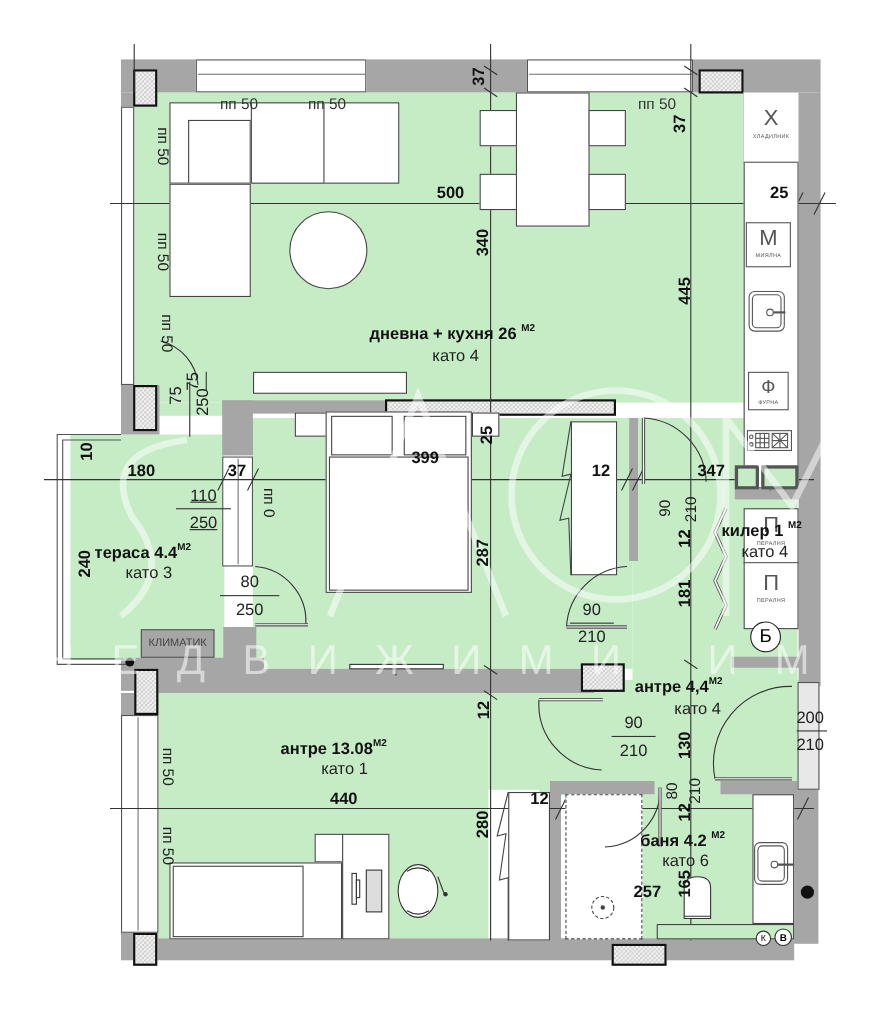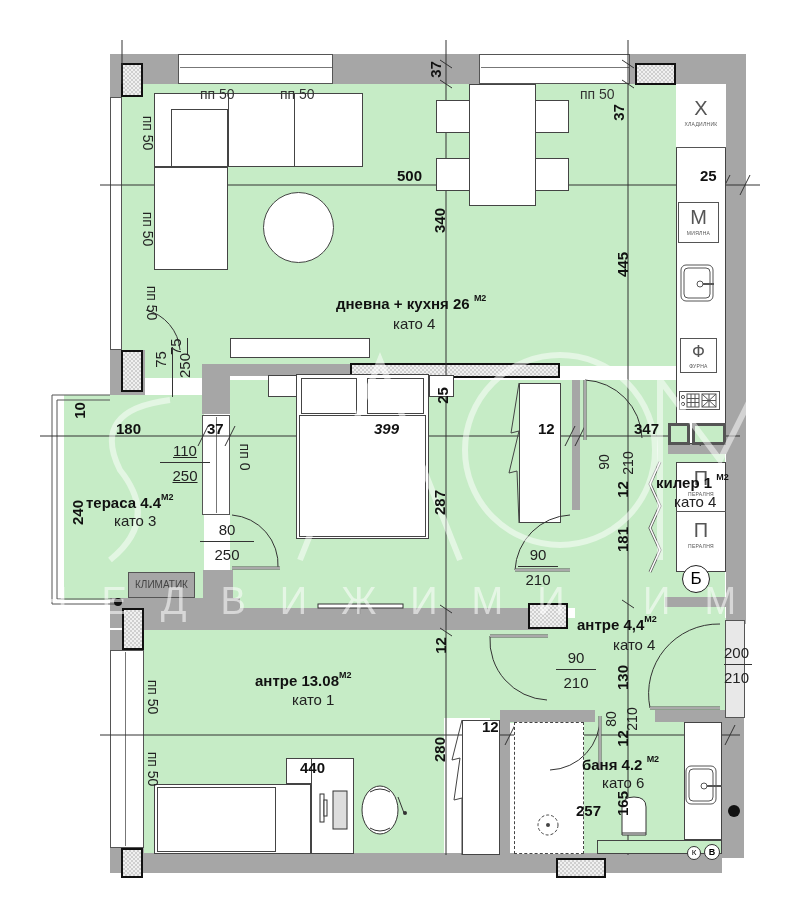--- a/index.html
+++ b/index.html
@@ -295,30 +295,30 @@
 
 <div class="dim-v" style="left:427px;top:62px;">37</div>
 <div class="dim-v" style="left:610px;top:105px;">37</div>
 <div class="dim" style="left:397px;top:168px;">500</div>
 <div class="dim" style="left:700px;top:168px;">25</div>
 <div class="dim-v" style="left:427px;top:213px;">340</div>
 <div class="dim-v" style="left:610px;top:257px;">445</div>
 <div class="dim-v" style="left:71px;top:403px;">10</div>
 <div class="dim" style="left:116px;top:421px;">180</div>
 <div class="dim" style="left:207px;top:421px;">37</div>
-<div class="dim" style="left:374px;top:421px;font-style:italic;">399</div>
+<div class="dim" style="left:374px;top:409px;">399</div>
 <div class="dim-v" style="left:434px;top:388px;">25</div>
 <div class="dim" style="left:538px;top:421px;">12</div>
 <div class="dim" style="left:634px;top:421px;">347</div>
 <div class="dim-v" style="left:65px;top:505px;">240</div>
 <div class="dim-v" style="left:427px;top:495px;">287</div>
 <div class="dim-v" style="left:614px;top:482px;">12</div>
 <div class="dim-v" style="left:610px;top:532px;">181</div>
 <div class="dim-v" style="left:432px;top:638px;">12</div>
-<div class="dim" style="left:300px;top:760px;text-align:center;">440</div>
+<div class="dim" style="left:300px;top:719px;text-align:center;">440</div>
 <div class="dim-v" style="left:427px;top:742px;">280</div>
 <div class="dim-v" style="left:610px;top:670px;">130</div>
 <div class="dim" style="left:482px;top:719px;">12</div>
 <div class="dim-v" style="left:614px;top:731px;">12</div>
 <div class="dim" style="left:576px;top:803px;">257</div>
 <div class="dim-v" style="left:610px;top:796px;">165</div>
 
 <div class="abs" style="left:200px;top:86px;font-size:14px;color:#333;">пп 50</div>
 <div class="abs" style="left:280px;top:86px;font-size:14px;color:#333;">пп 50</div>
 <div class="abs" style="left:580px;top:86px;font-size:14px;color:#333;">пп 50</div>

